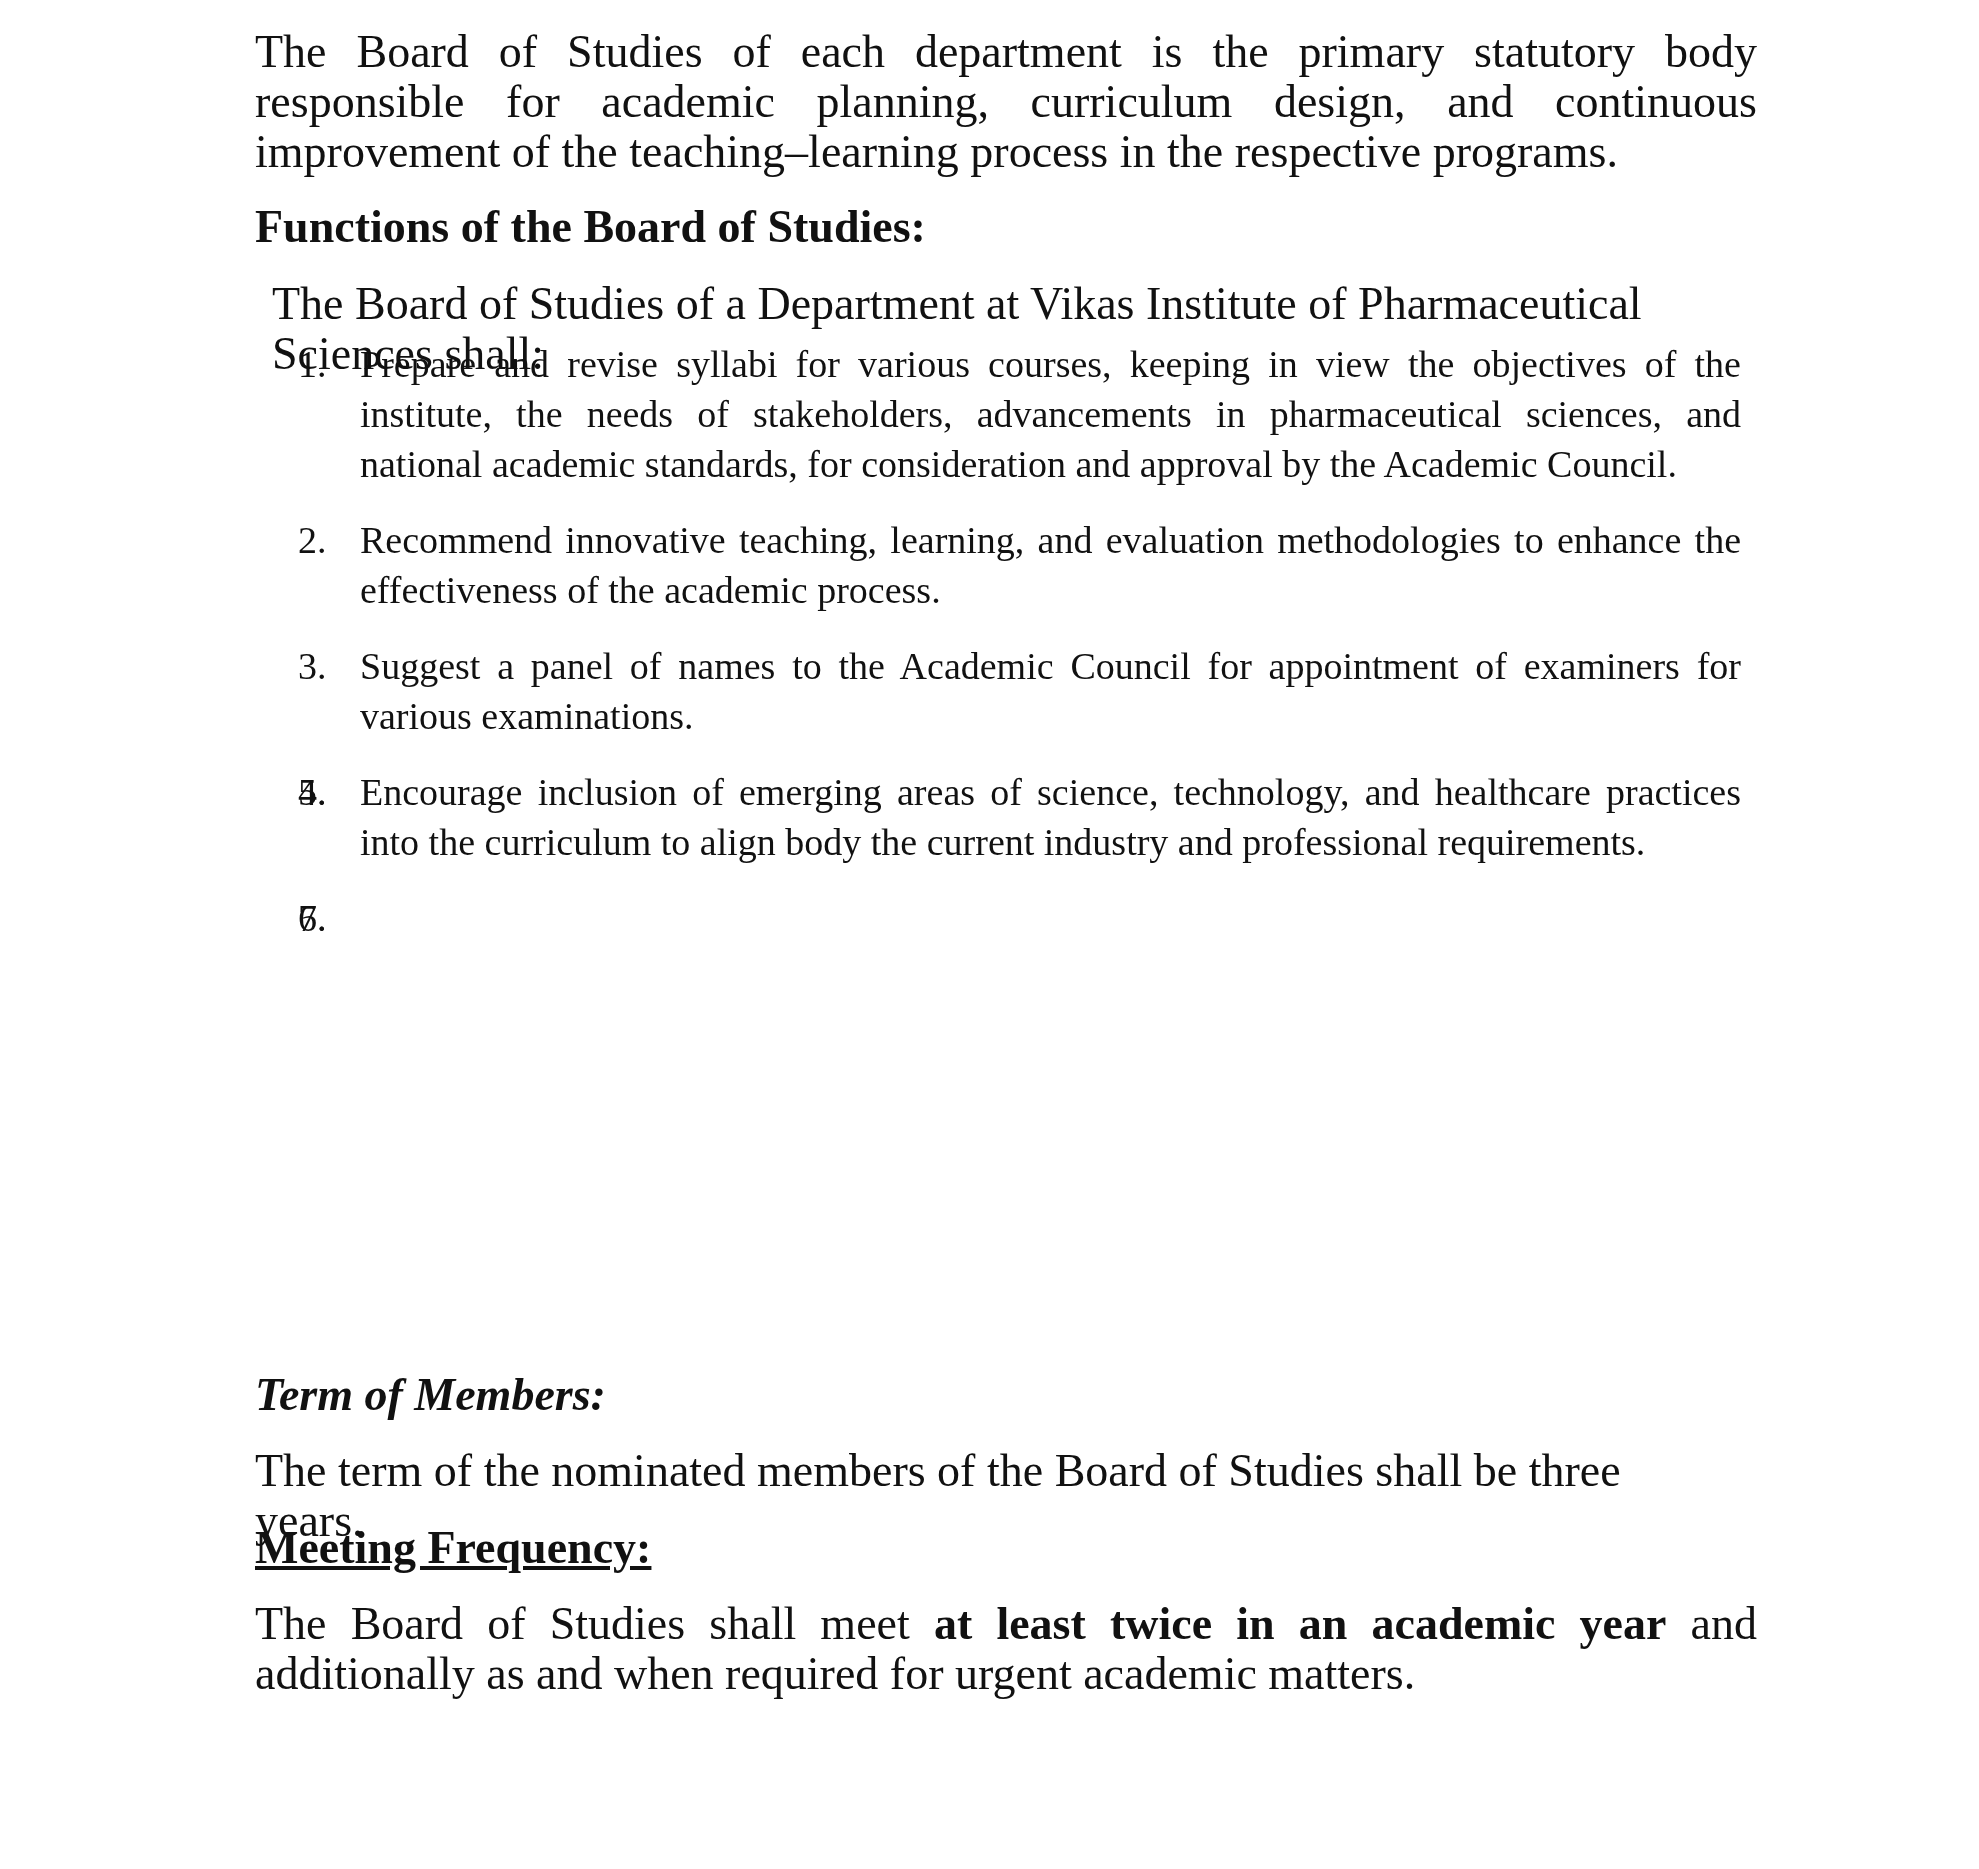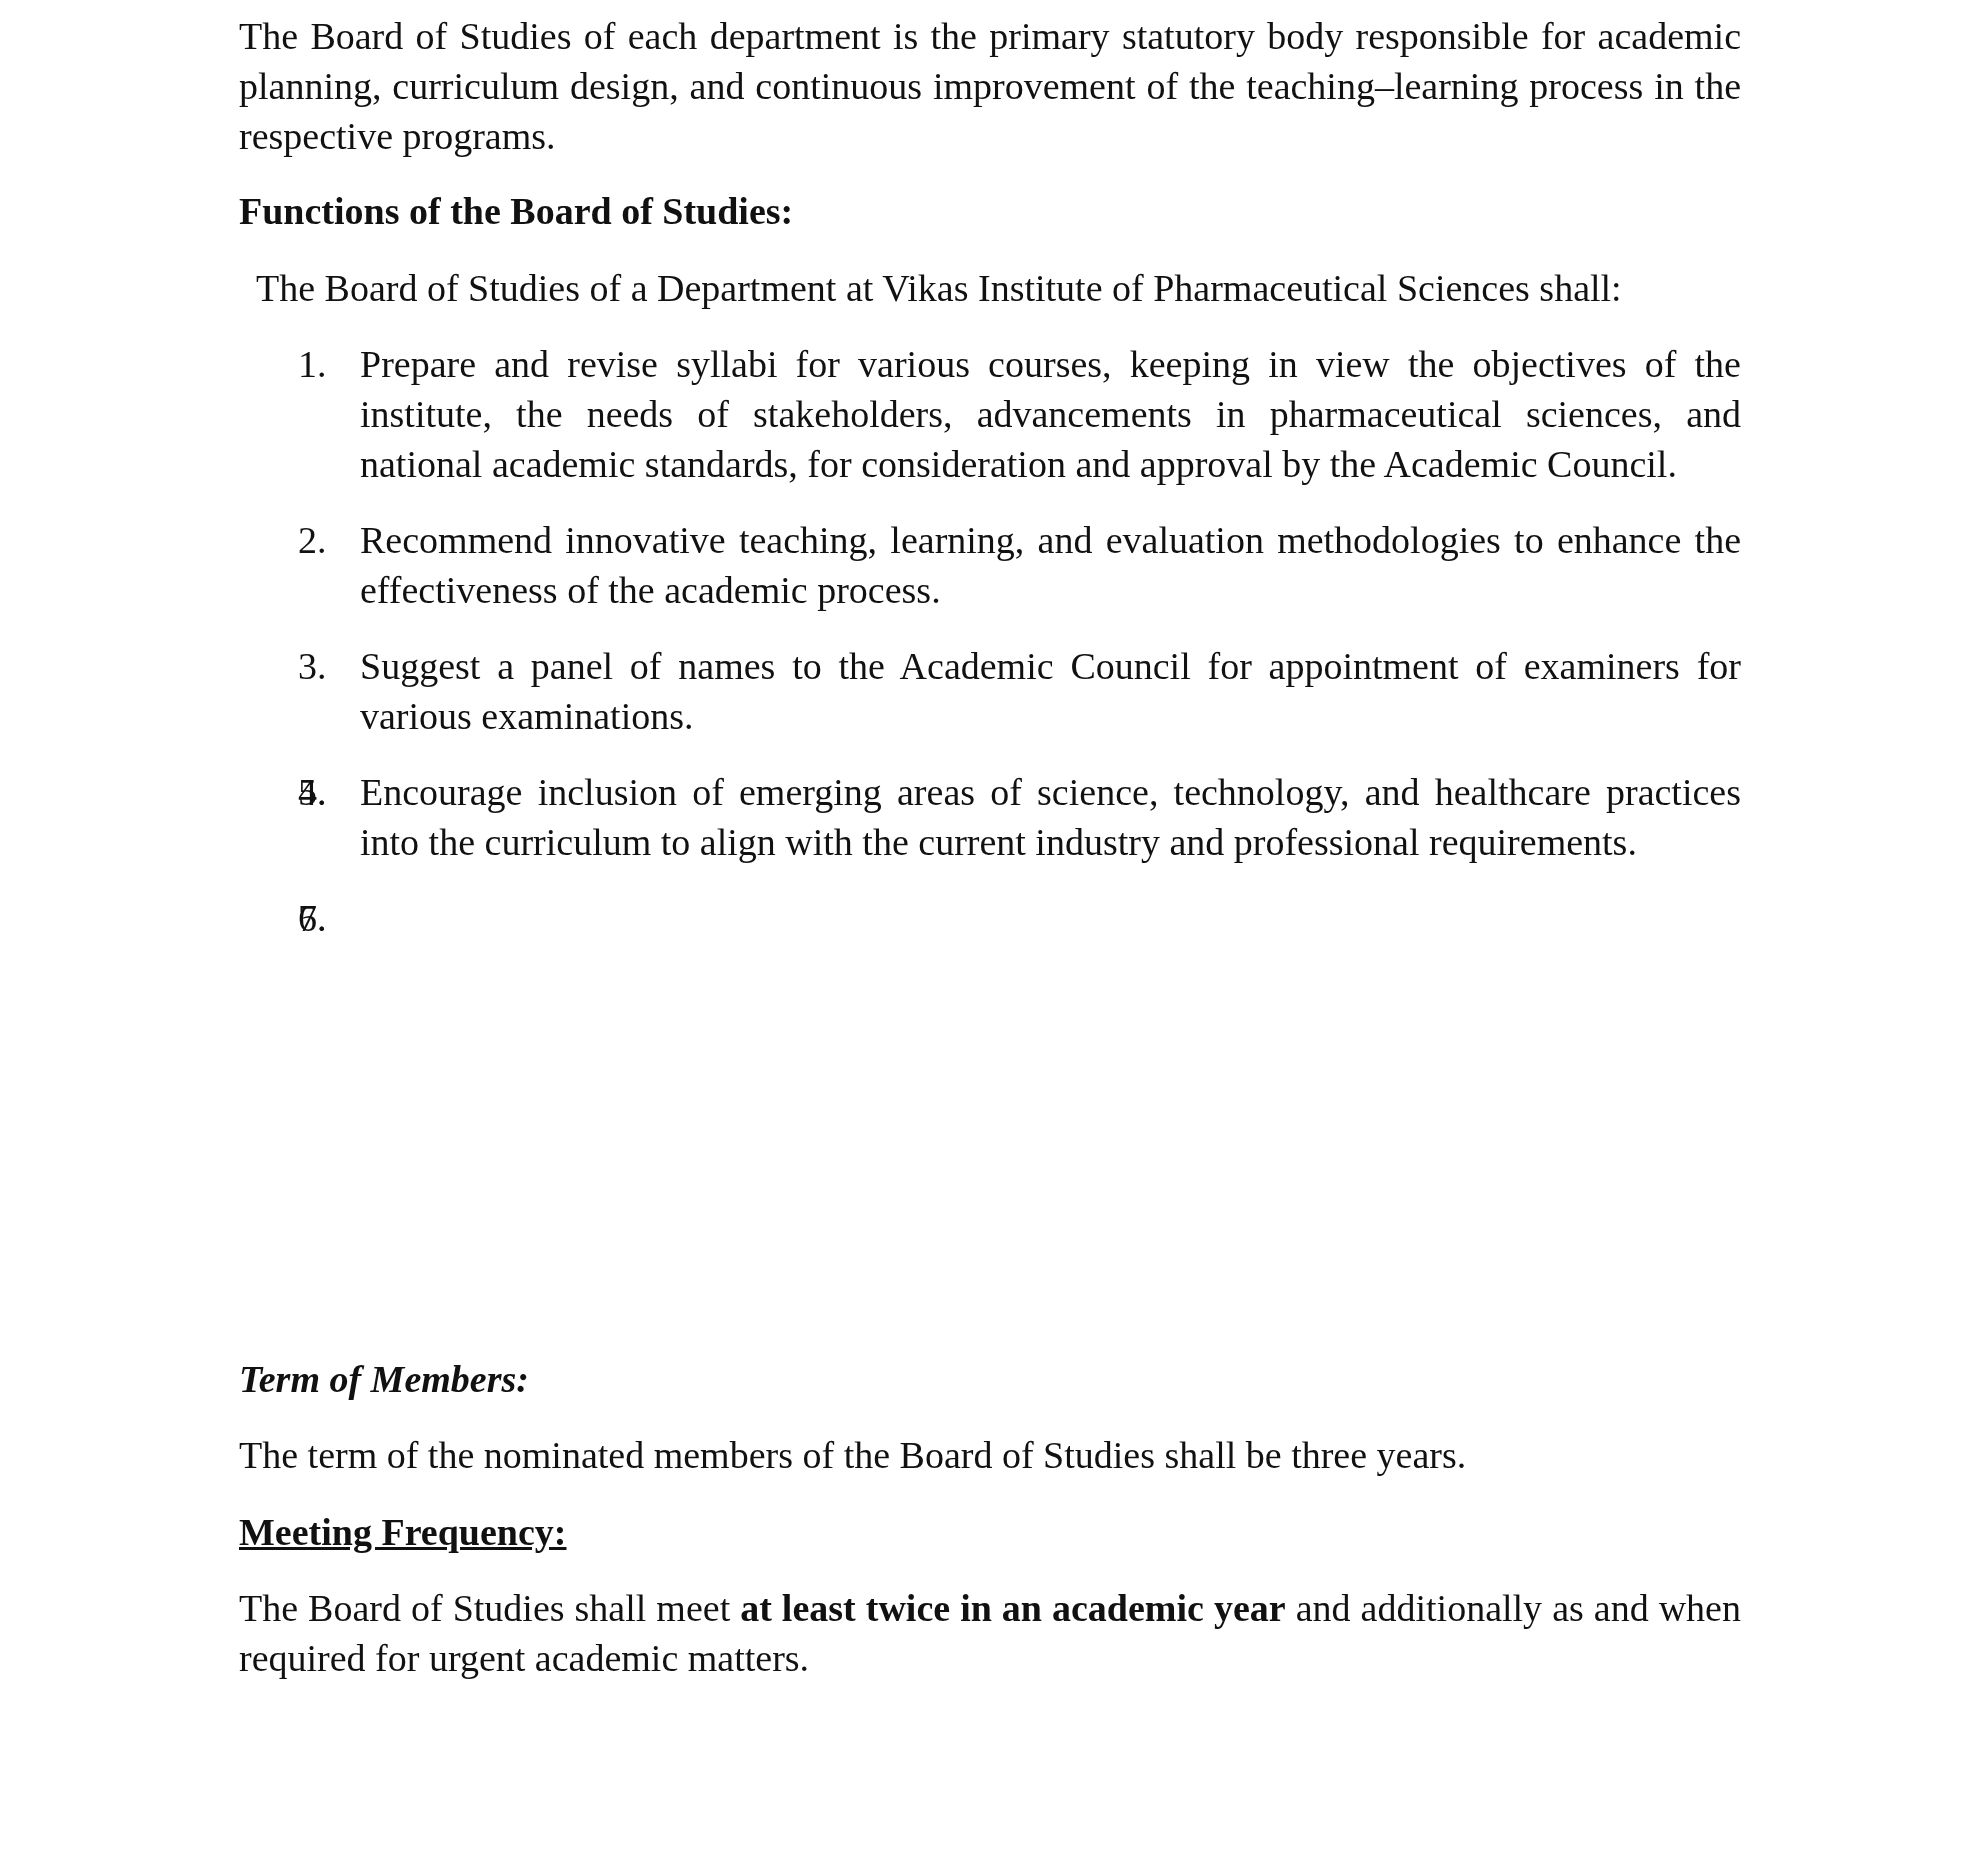--- a/index.html
+++ b/index.html
@@ -1,19 +1,19 @@
 <!DOCTYPE html>
 <html style="font-size:12.8px"><head>
 <meta charset="utf-8">
 <style>
   html, body { margin: 0; padding: 0; background: #ffffff; }
   body { width: 1979px; height: 1869px; overflow: hidden; position: relative;
          font-family: "Liberation Serif", "DejaVu Serif", serif; color: #111111; }
   .page { position: absolute; left: 239px; top: 0; width: 1502px; }
-  p, h2 { margin: 0; font-size: 38px; line-height: 50px; }
+  p, h2 { margin: 16px; font-size: 46px; line-height: 50px; }
   .justify { text-align: justify; }
   .p-intro { position: absolute; top: 11.2px; left: 0; width: 1502px; }
   h2 { font-weight: bold; position: absolute; left: 0; text-align: right; }
   .h-functions { top: 186px; }
   .p-shall { position: absolute; top: 263px; left: 17px; }
   ol { list-style: none; margin: 0; padding: 0; position: absolute; left: 0; top: 339px; width: 1502px; }
   li { position: relative; padding-left: 121px; font-size: 38px; line-height: 50px; text-align: justify; margin-bottom: 26px; }
   .num { position: absolute; left: 59px; top: 0; }
   .h-term { top: 1354px; font-style: italic; }
   .p-term { position: absolute; top: 1430px; left: 0; }
@@ -28,21 +28,21 @@
   <p class="p-intro justify">The Board of Studies of each department is the primary statutory body responsible for academic planning, curriculum design, and continuous improvement of the teaching–learning process in the respective programs.</p>
 
   <h2 class="h-functions">Functions of the Board of Studies:</h2>
   <p class="p-shall">The Board of Studies of a Department at Vikas Institute of Pharmaceutical Sciences shall:</p>
 
   <ol>
     <li><span class="num">1.</span><span>Prepare and revise syllabi for various courses, keeping in view the objectives of the institute, the needs of stakeholders, advancements in pharmaceutical sciences, and national academic standards, for consideration and approval by the Academic Council.</span></li>
     <li><span class="num">2.</span><span>Recommend innovative teaching, learning, and evaluation methodologies to enhance the effectiveness of the academic process.</span></li>
     <li><span class="num">3.</span><span>Suggest a panel of names to the Academic Council for appointment of examiners for various examinations.</span></li>
     <li><span class="num">4.</span></li>
-    <li><span class="num">5.</span><span>Encourage inclusion of emerging areas of science, technology, and healthcare practices into the curriculum to align with the current industry and professional requirements.</span></li>
+    <li><span class="num">5.</span><span>Encourage inclusion of emerging areas of science, technology, and healthcare practices into the curriculum to align body the current industry and professional requirements.</span></li>
     <li><span class="num">6.</span></li>
     <li><span class="num">7.</span></li>
   </ol>
 
   <h2 class="h-term">Term of Members:</h2>
   <p class="p-term">The term of the nominated members of the Board of Studies shall be three years.</p>
 
   <h2 class="h-meeting">Meeting Frequency:</h2>
   <p class="p-meeting justify"><span>The Board of Studies shall meet </span><b>at least twice in an academic year</b><span> and additionally as and when required for urgent academic matters.</span></p>
 </div>

